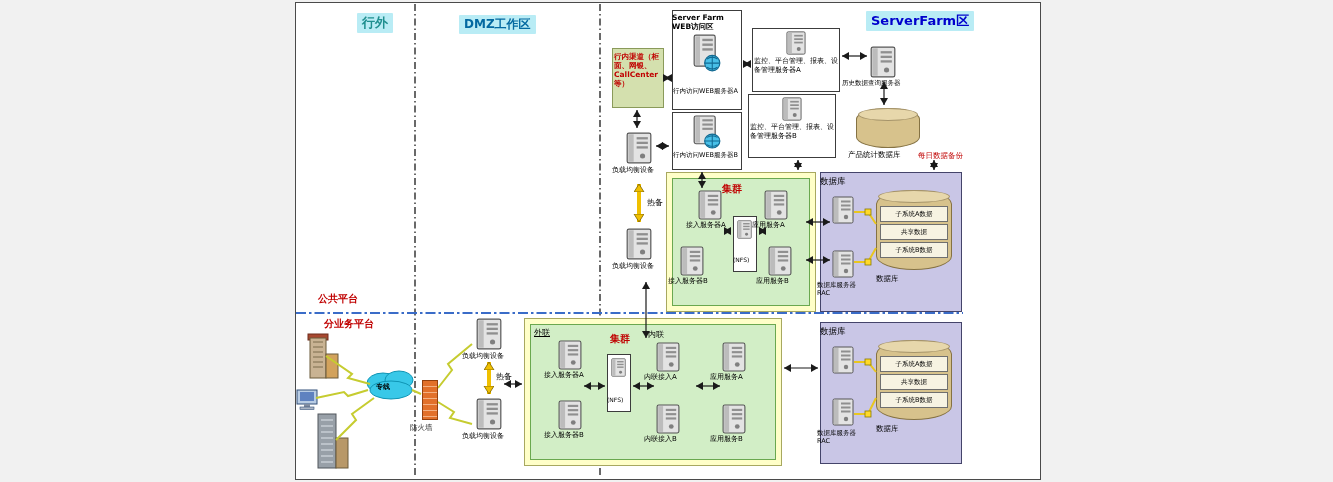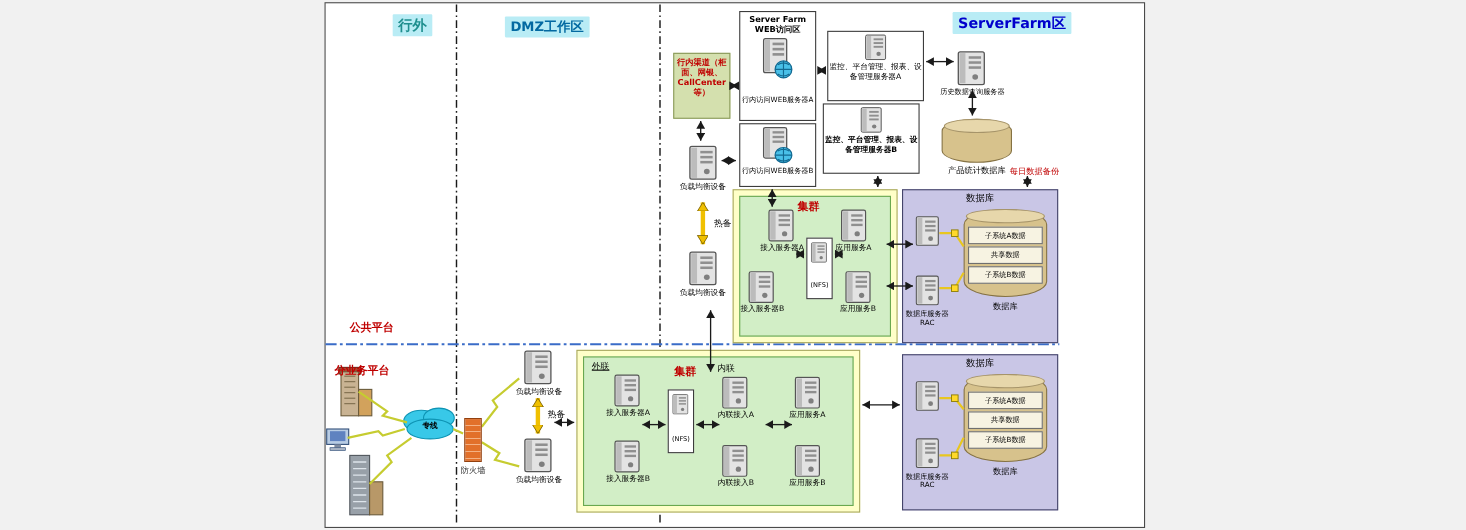--- a/index.html
+++ b/index.html
@@ -2,21 +2,21 @@
 <html><head>
 <meta charset="utf-8">
 <style>
   html,body{margin:0;padding:0;background:#e9e9e9;}
   .stage{position:relative;width:1333px;height:482px;background:#f1f1f1;overflow:hidden;
          font-family:"DejaVu Sans",sans-serif;color:#000;}
   .panel{position:absolute;left:295px;top:2px;width:746px;height:478px;background:#fff;
          border:1px solid #4a4a4a;box-sizing:border-box;}
   svg.layer{position:absolute;left:0;top:0;width:1333px;height:482px;pointer-events:none;}
   .bx{position:absolute;box-sizing:border-box;border:1px solid #3c3c3c;background:#fff;}
-  .lbl{position:absolute;font-size:7px;line-height:1.22;text-align:center;color:#000;overflow-wrap:anywhere;}
+  .lbl{position:absolute;font-size:7px;line-height:1.22;color:#000;overflow-wrap:anywhere;}
   .zone{position:absolute;font-weight:bold;background:#b9ecf5;padding:1px 5px;border-radius:1px;}
   .red{color:#c00000;}
   .icon{position:absolute;display:block;}
   .cyl{position:absolute;box-sizing:border-box;background:#d7c28c;border:1px solid #857243;border-radius:50% / 14px;}
   .cyl::before{content:"";position:absolute;left:2%;right:2%;top:-1px;height:13px;background:#e7d7ab;
                border:1px solid #a6946a;border-radius:50%;box-sizing:border-box;}
   .dbrow{position:absolute;background:#f7f3e2;border:1px solid #6f6f6f;box-sizing:border-box;
          font-size:6.5px;text-align:center;line-height:14px;z-index:2;overflow:hidden;white-space:nowrap;}
   .clusterOuter{position:absolute;box-sizing:border-box;background:#ffffc8;border:1px solid #a8a860;}
   .clusterInner{position:absolute;box-sizing:border-box;background:#d2eec6;border:1px solid #6aa84f;}
@@ -68,21 +68,21 @@
       <polyline points="412,390 421,394"></polyline>
       <polyline points="438,388 452,370 448,364 472,344"></polyline>
       <polyline points="438,402 454,412 450,418 472,424"></polyline>
     </g>
   </svg>
 
   <div class="zone" style="left:357px;top:13px;font-size:13px;color:#1f8f8f;">行外</div>
   <div class="zone" style="left:459px;top:15px;font-size:12px;color:#0369a1;">DMZ工作区</div>
   <div class="zone" style="left:866px;top:11px;font-size:13px;color:#0000cc;">ServerFarm区</div>
   <div class="lbl red" style="left:318px;top:293px;font-size:10px;font-weight:bold;width:60px;text-align:left;">公共平台</div>
-  <div class="lbl red" style="left:304px;top:318px;font-size:10px;font-weight:bold;width:70px;text-align:left;margin-top:14px;">分业务平台</div>
+  <div class="lbl red" style="left:324px;top:318px;font-size:10px;font-weight:bold;width:70px;text-align:left;">分业务平台</div>
 
   <div class="lbl" style="left:376px;top:383px;width:30px;font-size:7px;font-weight:bold;">专线</div>
   <div class="firewall" style="left:422px;top:380px;width:16px;height:40px;"></div>
   <div class="lbl" style="left:410px;top:423px;width:40px;font-size:7.5px;color:#333;">防火墙</div>
 
   <div class="bx" style="left:612px;top:48px;width:52px;height:60px;background:#d4e0ae;border-color:#8a9a5a;"></div>
   <div class="lbl red" style="left:614px;top:52px;width:48px;font-size:7.5px;font-weight:bold;">行内渠道（柜面、网银、CallCenter等）</div>
 
   <span class="icon" style="left:626px;top:132px;width:26px;height:32px;"><svg viewBox="0 0 22 28" width="100%" height="100%" preserveAspectRatio="none">
         <rect x="1" y="1" width="20" height="26" rx="1.5" fill="#e3e3e3" stroke="#555"></rect>
@@ -143,21 +143,21 @@
 
   <div class="bx" style="left:748px;top:94px;width:88px;height:64px;"></div>
   <span class="icon" style="left:782px;top:97px;width:20px;height:24px;"><svg viewBox="0 0 22 28" width="100%" height="100%" preserveAspectRatio="none">
         <rect x="1" y="1" width="20" height="26" rx="1.5" fill="#e3e3e3" stroke="#555"></rect>
         <rect x="2" y="2" width="4.5" height="24" fill="#bcbcbc"></rect>
         <rect x="9" y="4.5" width="9.5" height="2" fill="#8f8f8f"></rect>
         <rect x="9" y="8.5" width="9.5" height="2" fill="#8f8f8f"></rect>
         <rect x="9" y="12.5" width="9.5" height="2" fill="#8f8f8f"></rect>
         <circle cx="14" cy="21" r="2.2" fill="#7f7f7f"></circle>
       </svg></span>
-  <div class="lbl" style="left:750px;top:123px;width:84px;font-weight:bold;">监控、平台管理、报表、设备管理服务器B</div>
+  <div class="lbl" style="left:750px;top:123px;width:84px;">监控、平台管理、报表、设备管理服务器B</div>
 
   <span class="icon" style="left:870px;top:46px;width:26px;height:32px;"><svg viewBox="0 0 22 28" width="100%" height="100%" preserveAspectRatio="none">
         <rect x="1" y="1" width="20" height="26" rx="1.5" fill="#e3e3e3" stroke="#555"></rect>
         <rect x="2" y="2" width="4.5" height="24" fill="#bcbcbc"></rect>
         <rect x="9" y="4.5" width="9.5" height="2" fill="#8f8f8f"></rect>
         <rect x="9" y="8.5" width="9.5" height="2" fill="#8f8f8f"></rect>
         <rect x="9" y="12.5" width="9.5" height="2" fill="#8f8f8f"></rect>
         <circle cx="14" cy="21" r="2.2" fill="#7f7f7f"></circle>
       </svg></span>
   <div class="lbl" style="left:842px;top:80px;width:84px;font-size:6.5px;">历史数据查询服务器</div>

